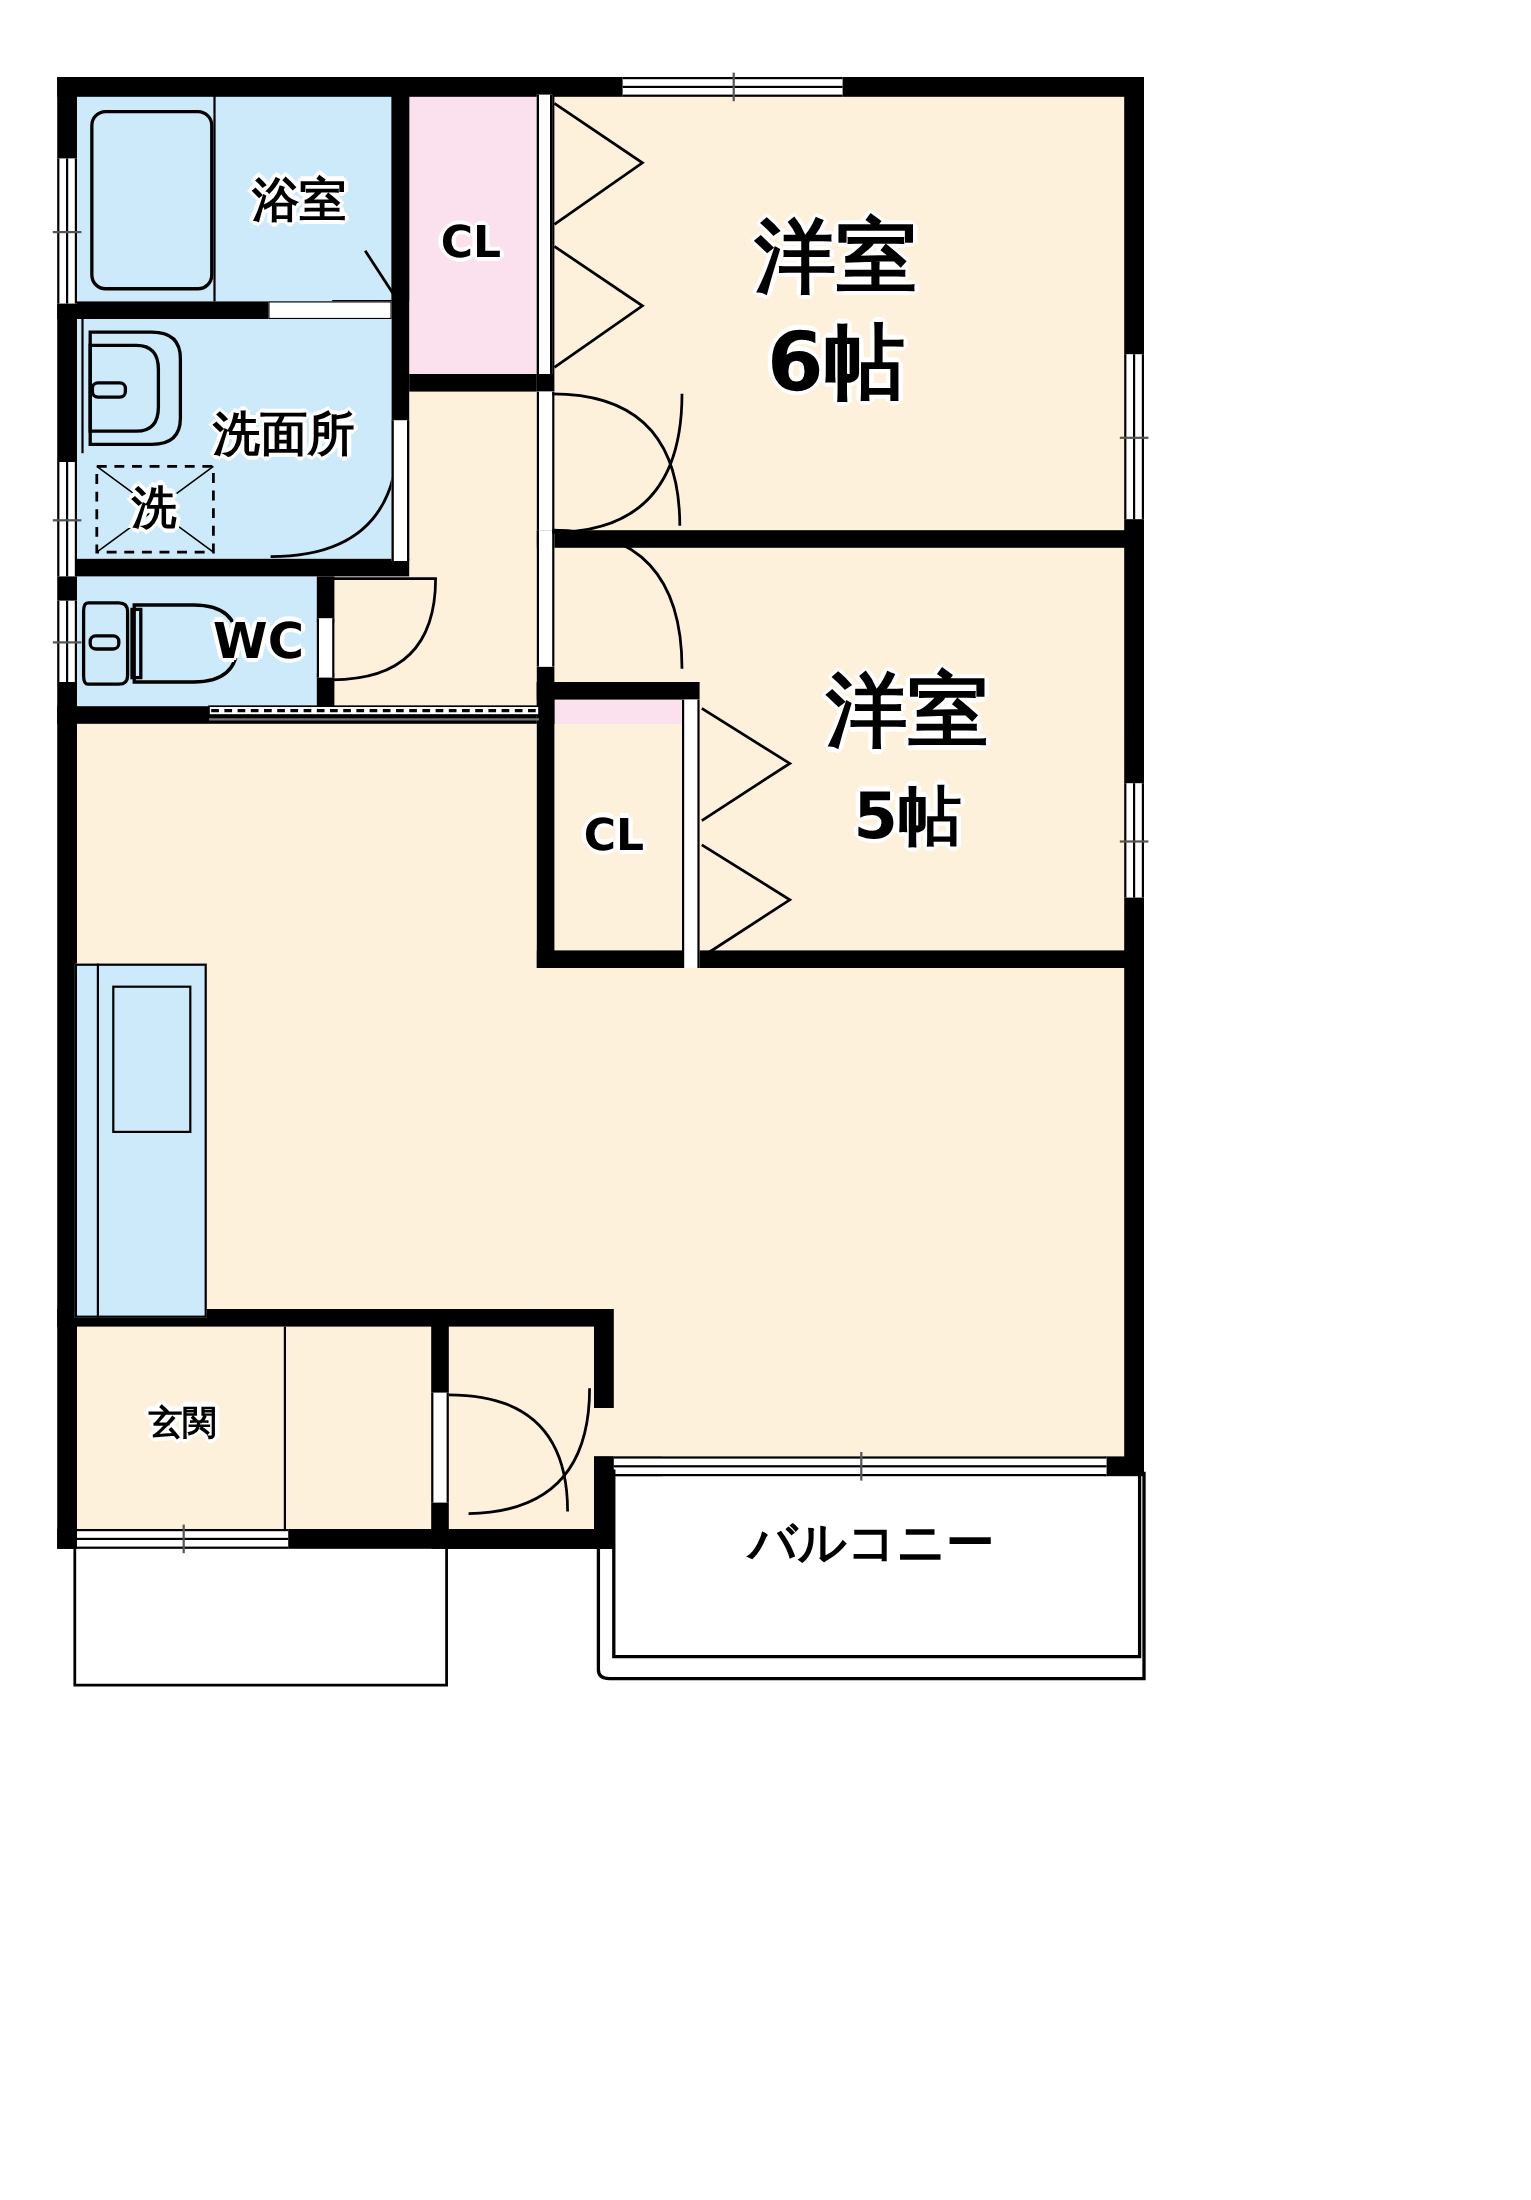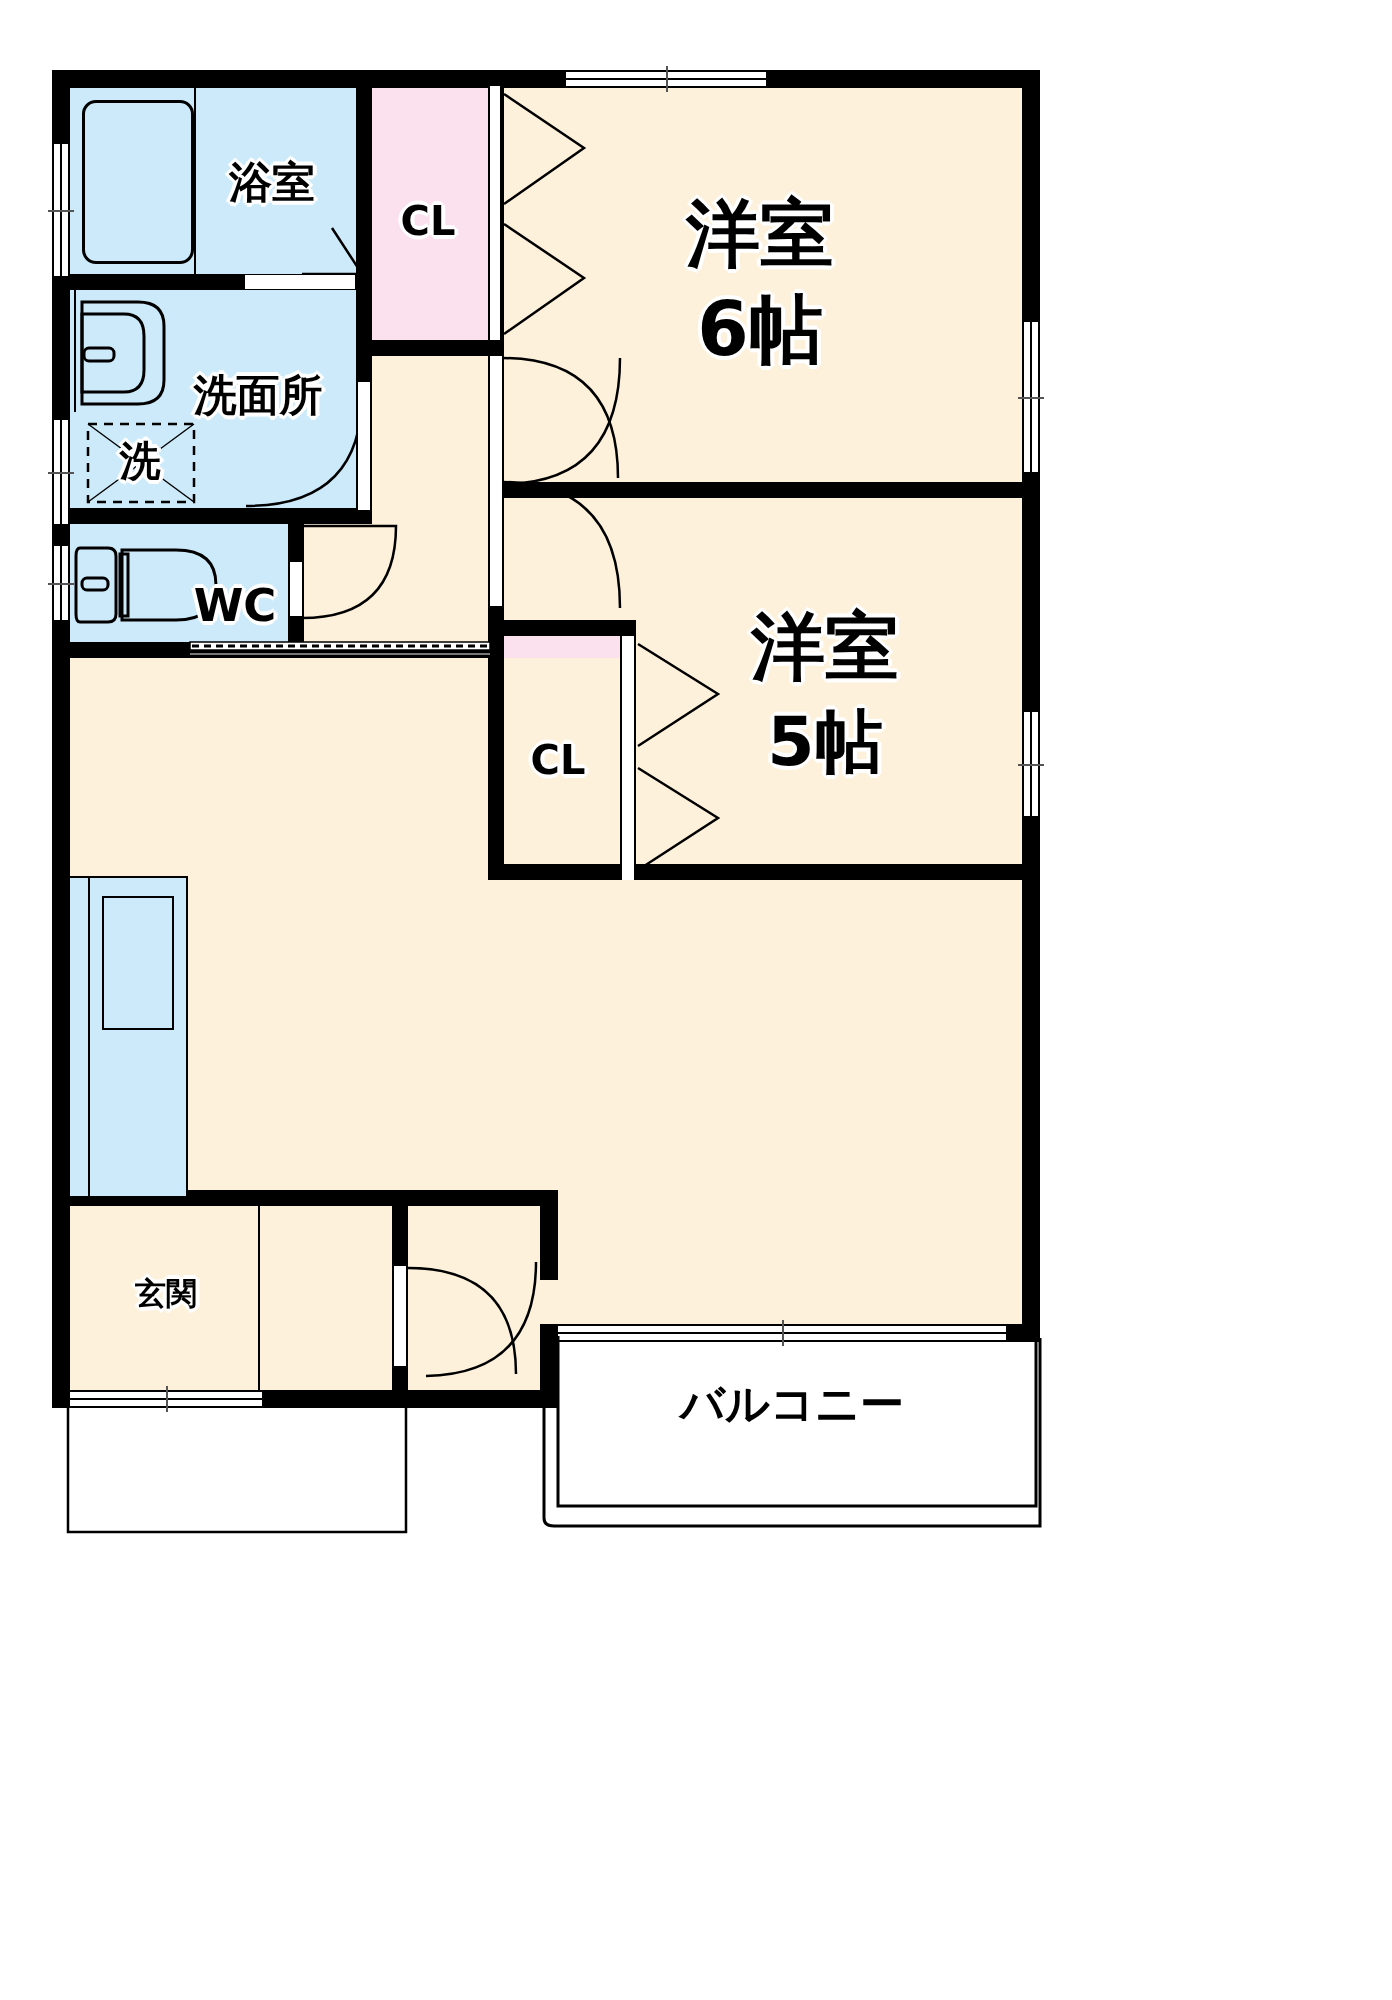--- a/index.html
+++ b/index.html
@@ -239,30 +239,30 @@
   <svg class="abs" style="left:420px; top:1256px; width:120px; height:124px;" viewBox="0 0 120 124">
     <path d="M6 120 Q116 118 116 6" fill="none" stroke="#000" stroke-width="2.5"></path>
   </svg>
 
   <div class="lbl ctr" style="left:272px; top:183px; font-size:43px;">浴室</div>
 
   <div class="lbl ctr" style="left:258px; top:396px; font-size:43px;text-align:right;">洗面所</div>
 
   <div class="lbl ctr" style="left:140px; top:462px; font-size:41px;">洗</div>
 
-  <div class="lbl ctr" style="left:235px; top:606px; font-size:45px;">WC</div>
+  <div class="lbl ctr" style="left:235px; top:583px; font-size:45px;">WC</div>
 
   <div class="lbl ctr" style="left:428px; top:221px; font-size:40px;">CL</div>
 
   <div class="lbl ctr" style="left:558px; top:760px; font-size:40px;">CL</div>
 
   <div class="lbl ctr" style="left:760px; top:234px; font-size:74px;">洋室</div>
   <div class="lbl ctr" style="left:760px; top:330px; font-size:74px;">6帖</div>
 
   <div class="lbl ctr" style="left:825px; top:647px; font-size:74px;">洋室</div>
-  <div class="lbl ctr" style="left:825px; top:742px; font-size:68px;">5帖</div>
+  <div class="lbl ctr" style="left:825px; top:742px; font-size:58px;">5帖</div>
 
 
   <div class="lbl ctr" style="left:166px; top:1294px; font-size:31px;">玄関</div>
 
   <div class="lbl ctr" style="left:792px; top:1404px; font-size:44px;">バルコニー</div>
 
 </div>
 
 </body></html>

